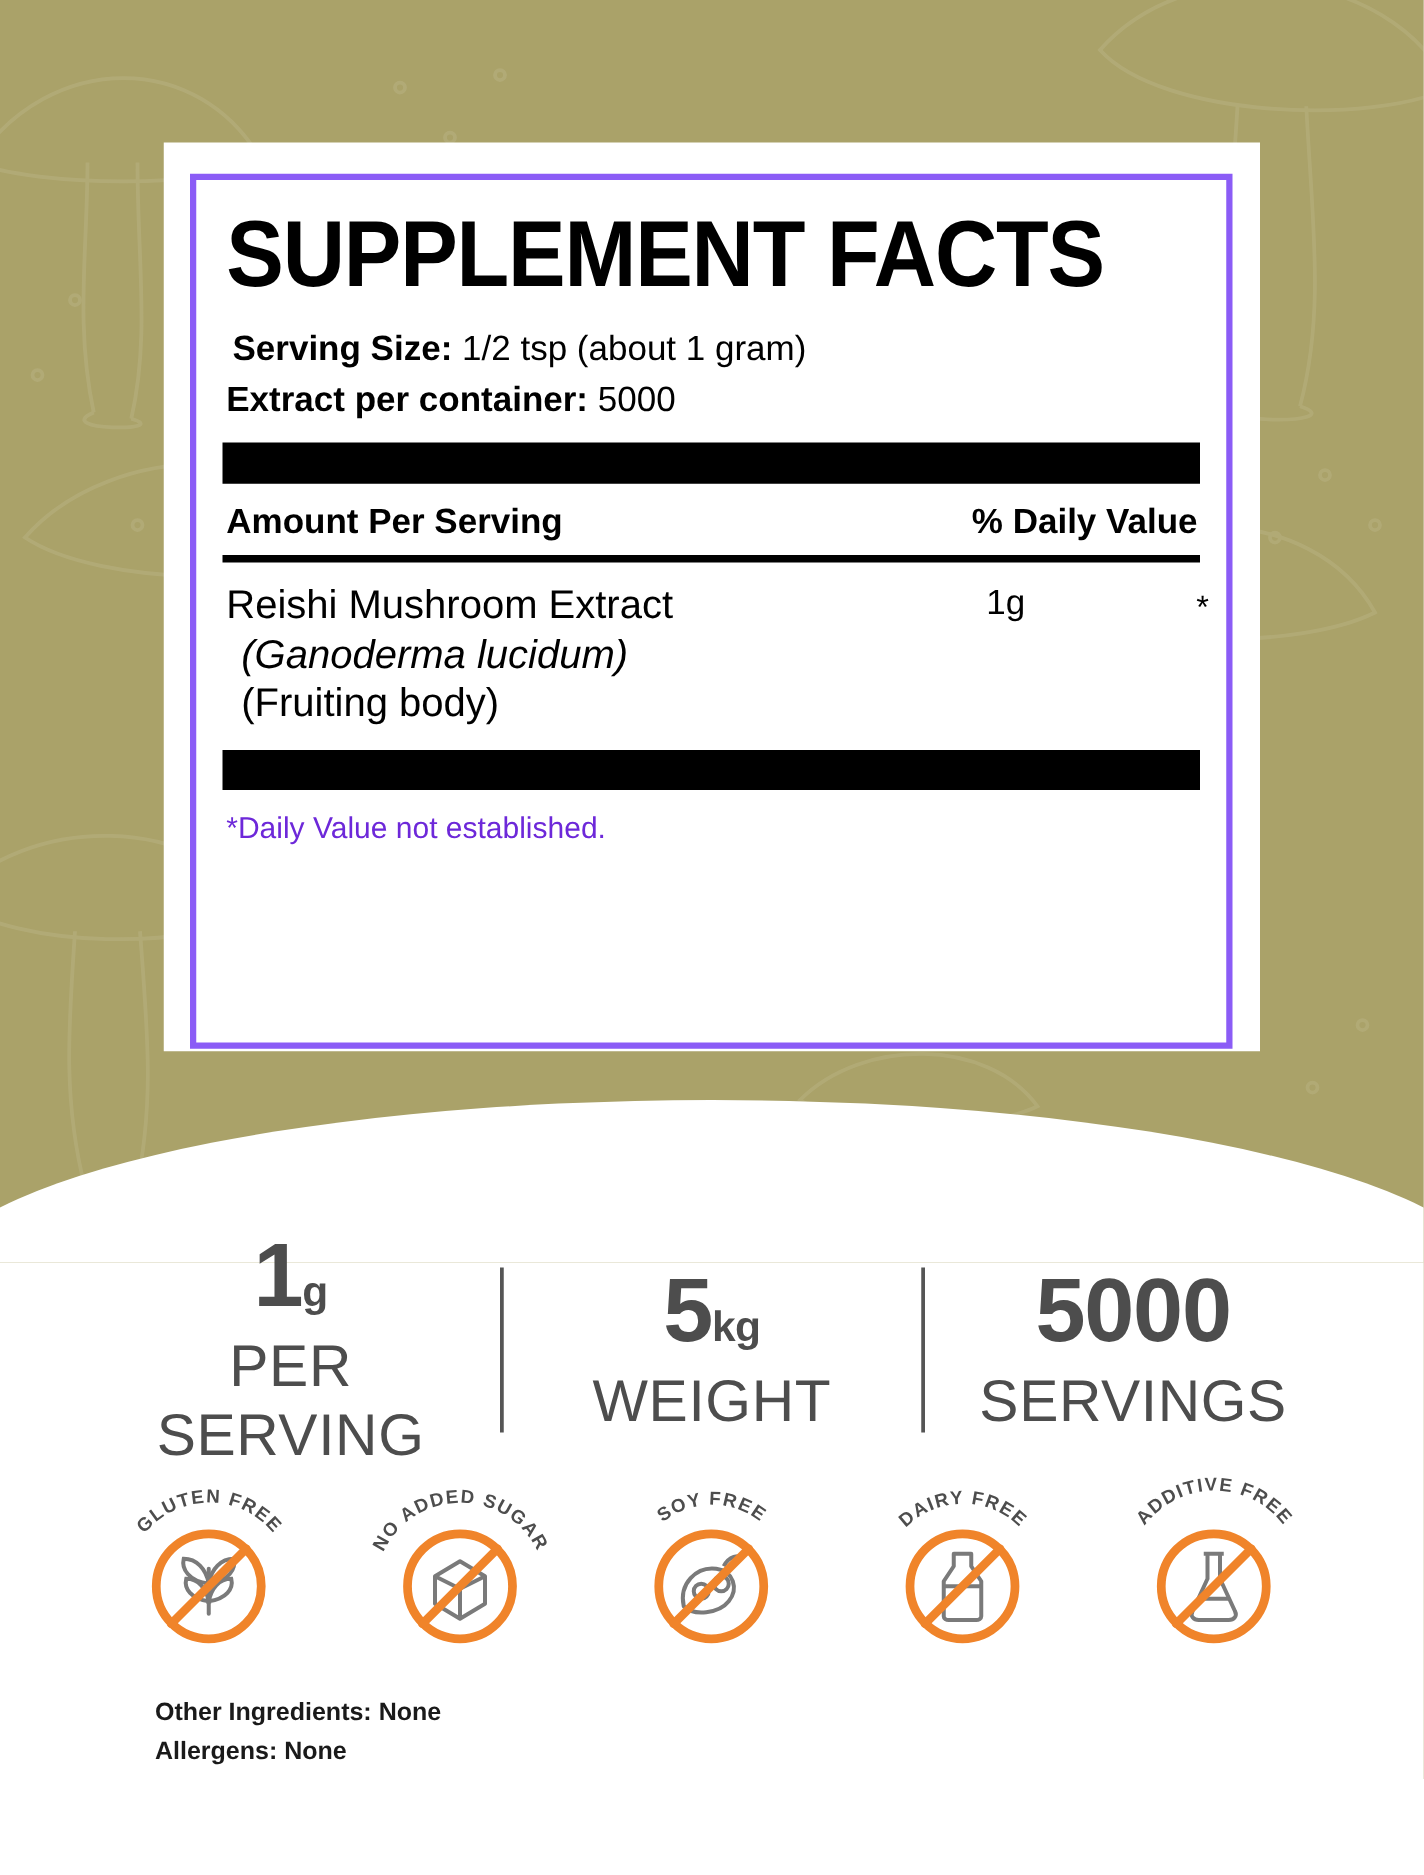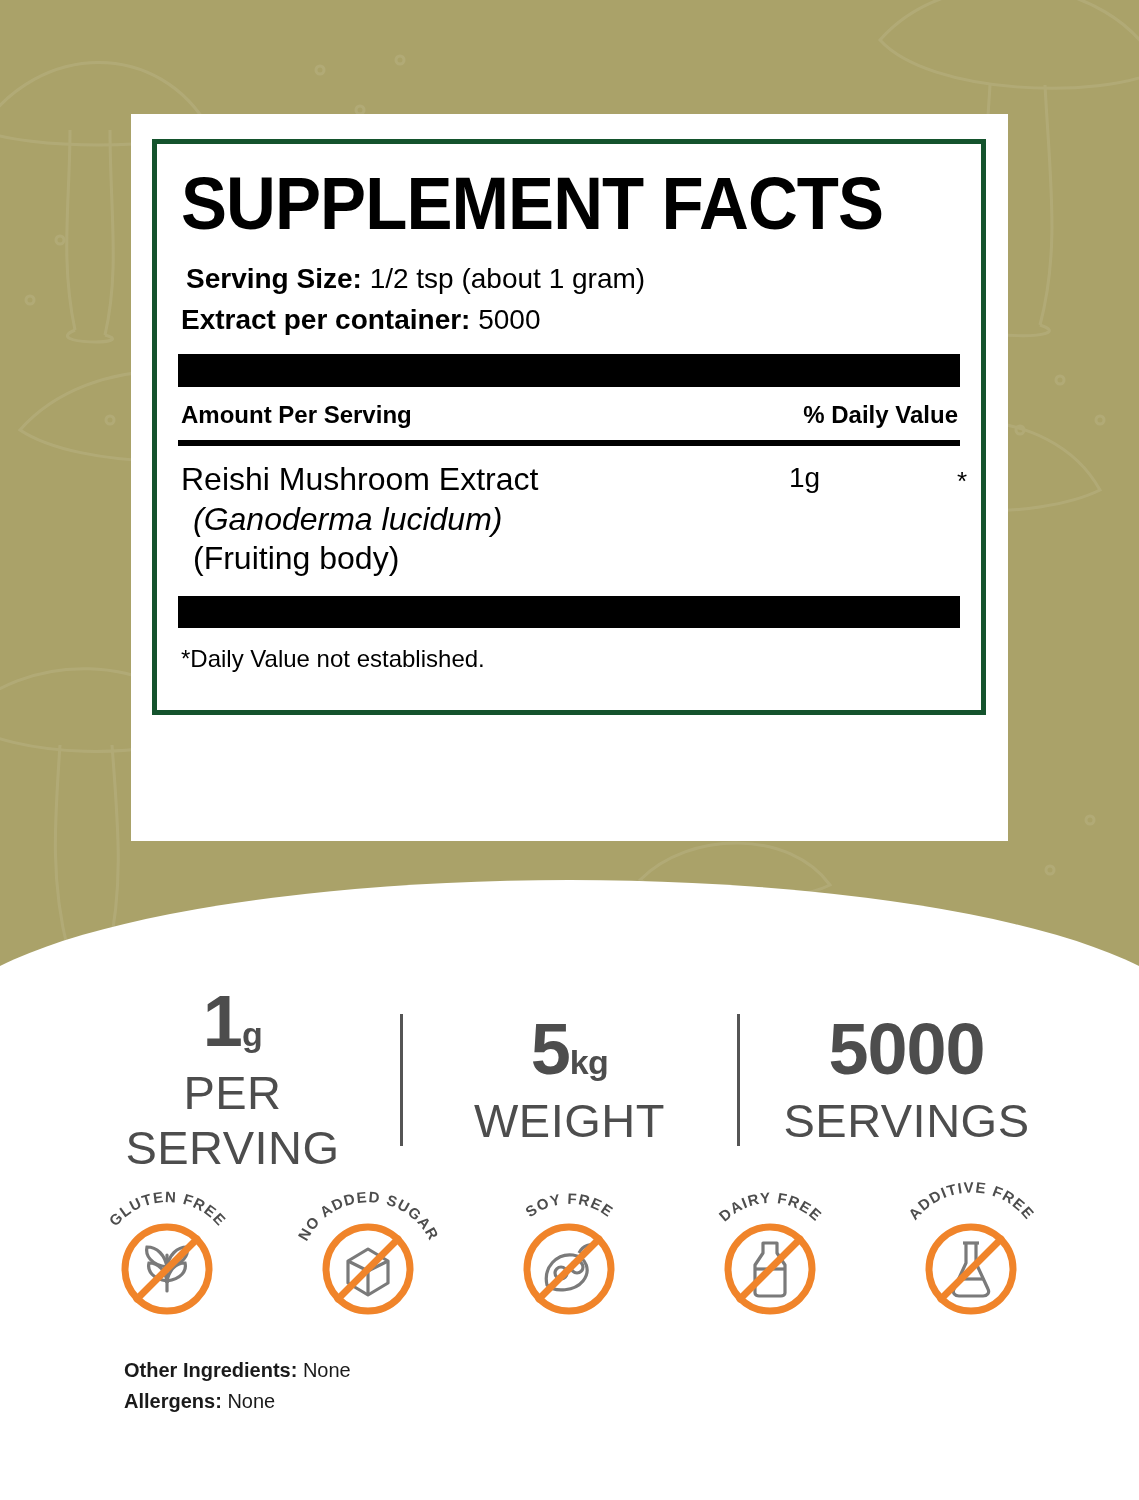--- a/index.html
+++ b/index.html
@@ -51,22 +51,22 @@
     height: 727px;
     background: #ffffff;
     padding: 0;
     box-sizing: border-box;
   }
   .sf-inner {
     position: absolute;
     left: 21px;
     top: 25px;
     width: 834px;
-    height: 576px;
-    border: 5px solid #14532d;
+    height: 700px;
+    border: 5px solid #8b5cf6;
     box-sizing: border-box;
     background: #ffffff;
   }
   .sf-pad {
     padding: 0 21px;
   }
   .sf-title {
     font-size: 75px;
     font-weight: bold;
     letter-spacing: -1px;
@@ -92,21 +92,21 @@
   }
   .bar-thick {
     height: 33px;
     background: #000;
     margin-top: 18px;
   }
   .row-head {
     display: flex;
     justify-content: space-between;
     align-items: baseline;
-    font-size: 24px;
+    font-size: 28px;
     font-weight: bold;
     margin-top: 14px;
     padding: 0 2px 0 3px;
   }
   .rule-med {
     height: 6px;
     background: #000;
     margin-top: 11px;
   }
   .ing-row {
@@ -136,21 +136,21 @@
   }
   .bar-thick2 {
     height: 32px;
     background: #000;
     margin-top: 6px;
   }
   .footnote {
     font-size: 24px;
     margin-top: 17px;
     margin-left: 3px;
-    color: #000000;
+    color: #6d28d9;
   }
 
   
   .stats {
     position: absolute;
     left: 0;
     top: 995px;
     width: 1139px;
     height: 170px;
     display: flex;
@@ -206,21 +206,21 @@
   
   .footer {
     position: absolute;
     left: 124px;
     top: 1355px;
     font-size: 20px;
     color: #1a1a1a;
     line-height: 1.55;
   }
   .footer b { font-weight: bold; }
-  .footer .val { font-weight: normal; }
+  .footer .val { font-weight: bold; }
 </style>
 </head>
 <body>
 
 <div class="olive-panel">
   <svg class="deco" viewBox="0 0 1139 1010" preserveAspectRatio="none">
     <g fill="none" stroke="#ffffff" stroke-width="3" opacity="0.55">
       <path d="M-20 130 C 40 40, 160 40, 210 130 C 170 150, 30 150, -20 130 Z"></path>
       <path d="M70 130 C 70 200, 60 260, 75 330"></path>
       <path d="M110 130 C 110 210, 120 270, 105 335"></path>

